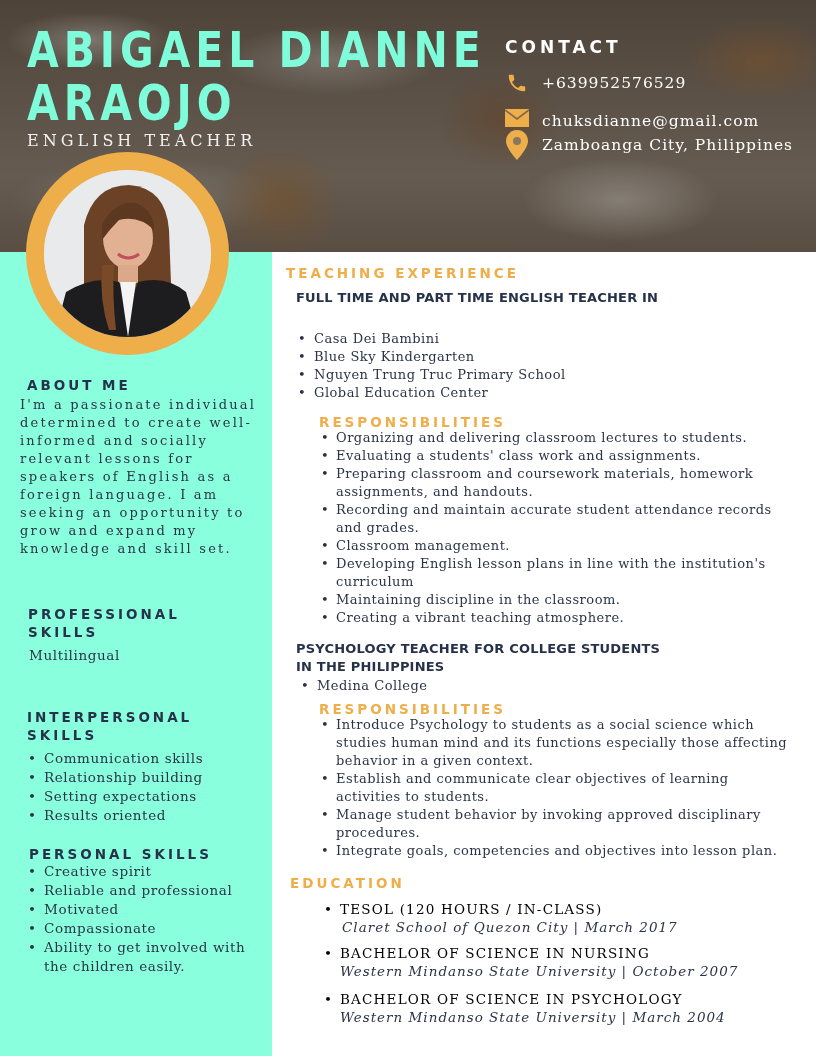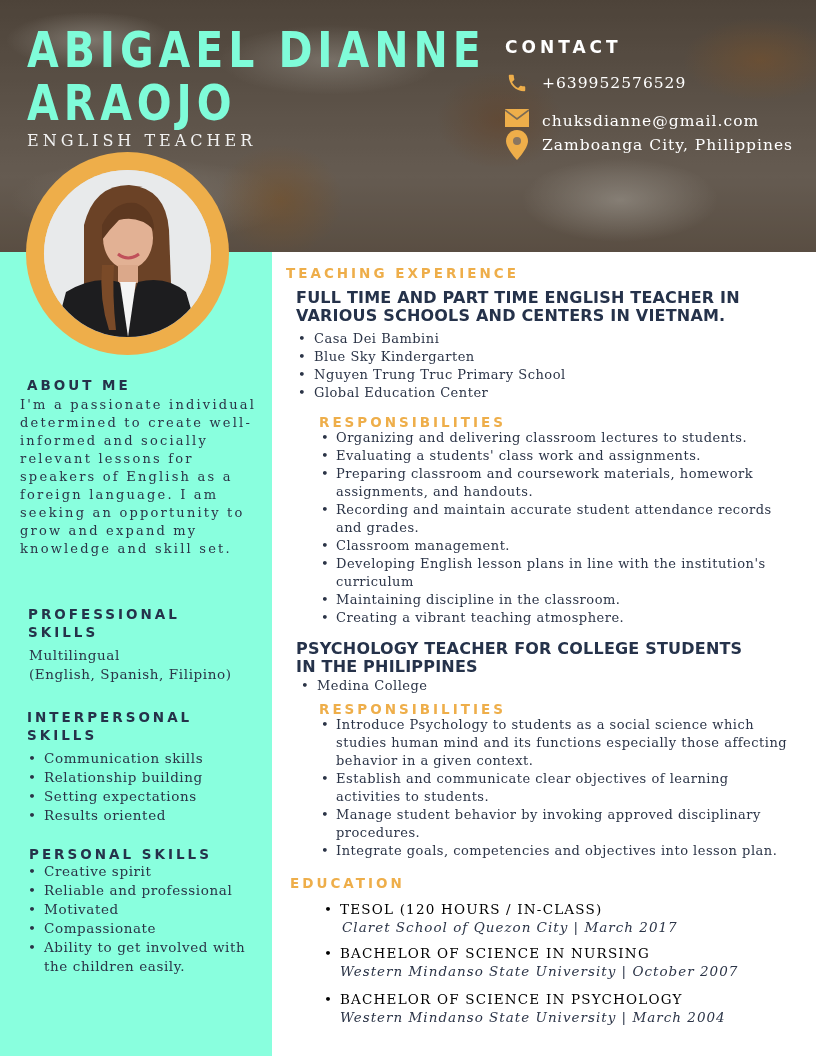--- a/index.html
+++ b/index.html
@@ -71,21 +71,21 @@
   .side-list li { position: relative; padding-left: 18px; font-size: 13.5px; line-height: 19px; letter-spacing: 0.6px; color: #2b3447; }
   .side-list li::before { content: "•"; position: absolute; left: 2px; top: 0; }
 
   
   .sec-h {
     position: absolute; font-family: "DejaVu Sans", sans-serif; font-weight: bold;
     font-size: 13.5px; letter-spacing: 3px; color: #eeae4a;
   }
   .job-title {
     position: absolute; left: 296px; font-family: "DejaVu Sans", sans-serif; font-weight: bold;
-    font-size: 16px; line-height: 18px; color: #25324a; letter-spacing: 0.2px;
+    font-size: 13px; line-height: 18px; color: #25324a; letter-spacing: 0.2px;
   }
   .main-list { position: absolute; list-style: none; }
   .main-list li { position: relative; padding-left: 18px; font-size: 13px; line-height: 18px; letter-spacing: 0.5px; color: #2b3447; }
   .main-list li::before { content: "•"; position: absolute; left: 2px; top: 0; }
   .resp-list li { padding-left: 17px; }
 
   .edu-item { position: absolute; left: 324px; }
   .edu-degree { position: relative; padding-left: 16px; font-size: 13.5px; letter-spacing: 1.2px; color: #000000; line-height: 18px; }
   .edu-degree::before { content: "•"; position: absolute; left: 0; top: 0; }
   .edu-school { padding-left: 16px; font-style: italic; font-size: 13.5px; letter-spacing: 1px; color: #2b3447; line-height: 18px; }
@@ -150,21 +150,20 @@
 
 <div class="side-h" style="left:27px; top:376px;">ABOUT ME</div>
 <div class="about-text">I'm a passionate individual determined to create well-informed and socially relevant lessons for speakers of English as a foreign language. I am seeking an opportunity to grow and expand my  knowledge and skill set.</div>
 
 <div class="side-h" style="left:28px; top:605px;">
   <div>PROFESSIONAL</div>
   <div>SKILLS</div>
 </div>
 <div class="prof-text">
   <div>Multilingual</div>
-  <div>(English, Spanish, Filipino)</div>
 </div>
 
 <div class="side-h" style="left:27px; top:708px;">
   <div>INTERPERSONAL</div>
   <div>SKILLS</div>
 </div>
 <ul class="side-list" style="top:749px;">
   <li>Communication skills</li>
   <li>Relationship building</li>
   <li>Setting expectations</li>
@@ -177,21 +176,20 @@
   <li>Reliable and professional</li>
   <li>Motivated</li>
   <li>Compassionate</li>
   <li>Ability to get involved with the children easily.</li>
 </ul>
 
 <div class="sec-h" style="left:286px; top:265px;">TEACHING EXPERIENCE</div>
 
 <div class="job-title" style="top:289px;">
   <div>FULL TIME AND PART TIME ENGLISH TEACHER IN</div>
-  <div>VARIOUS SCHOOLS AND CENTERS IN VIETNAM.</div>
 </div>
 <ul class="main-list" style="left:296px; top:330px;">
   <li>Casa Dei Bambini</li>
   <li>Blue Sky Kindergarten</li>
   <li>Nguyen Trung Truc Primary School</li>
   <li>Global Education Center</li>
 </ul>
 
 <div class="sec-h" style="left:319px; top:414px;">RESPONSIBILITIES</div>
 <ul class="main-list resp-list" style="left:319px; top:429px; width:480px;">

